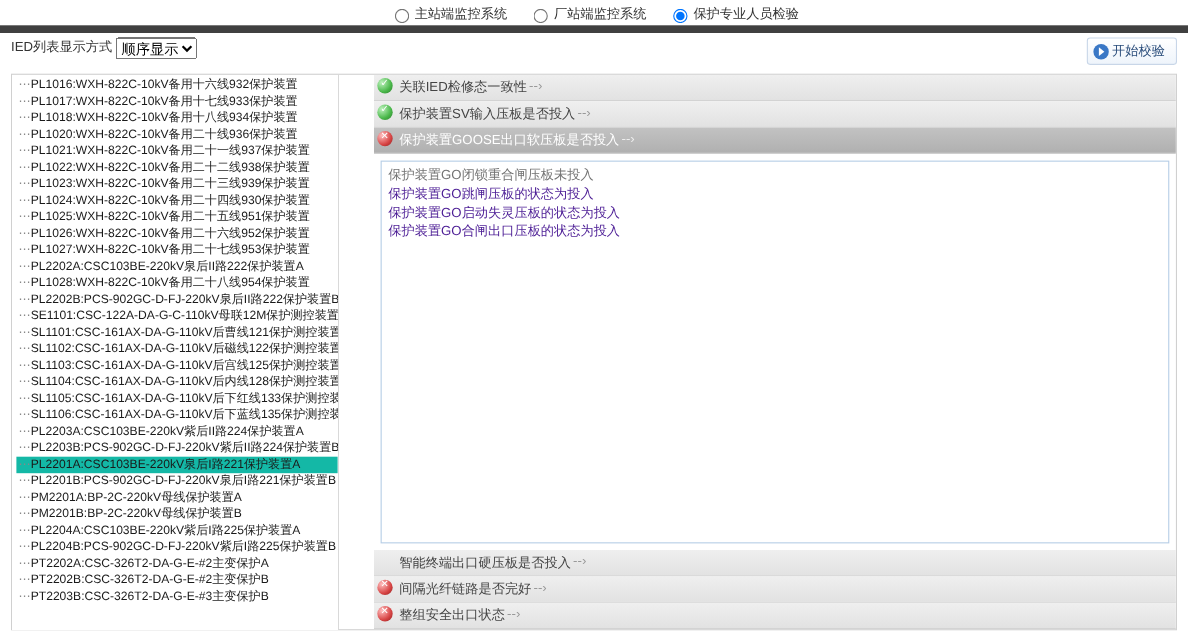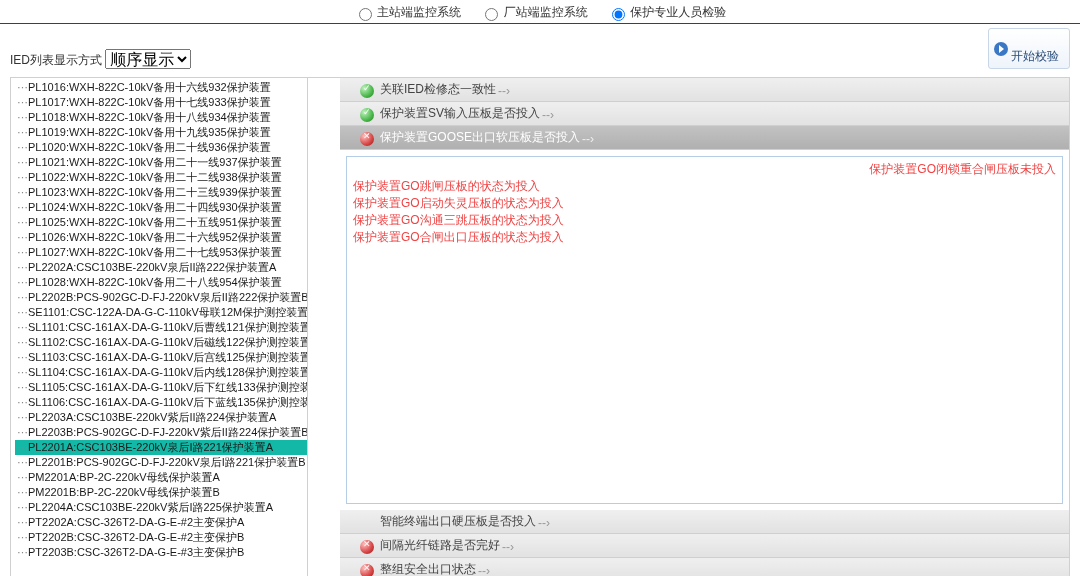--- a/index.html
+++ b/index.html
@@ -9,45 +9,45 @@
   font-size: 12px;
   background: #fff;
   color: #333;
   width: 1080px;
   height: 576px;
   overflow: hidden;
 }
 .top-radio-row {
   text-align: center;
   padding: 4px 0 2px 0;
-  border-bottom: 1px solid #404040;
+  border-bottom: 7px solid #404040;
 }
 .top-radio-row label {
   margin: 0 8px;
   font-size: 12px;
   color: #333;
 }
 .top-radio-row input[type=radio] {
   vertical-align: middle;
   margin-right: 2px;
 }
 .toolbar-row {
   display: flex;
-  align-items: flex-end;
+  align-items: flex-start;
   padding: 4px 10px;
 }
 .toolbar-row .spacer { flex: 1; }
 .toolbar-row select {
-  font-size: 16px;
+  font-size: 13px;
   height: 20px;
 }
 .start-btn {
   border: 1px solid #c8d6e8;
   background: linear-gradient(#ffffff,#eef4fb);
-  padding: 19px 10px 3px 22px;
+  padding: 3px 10px 3px 22px;
   border-radius: 3px;
   position: relative;
   cursor: pointer;
   font-size: 12px;
   color: #2a4d7b;
 }
 .start-btn .play-icon {
   position: absolute;
   left: 5px;
   top: 50%;
@@ -112,23 +112,23 @@
 }
 .right-pane {
   flex: 1;
   display: flex;
   flex-direction: column;
   overflow: hidden;
 }
 .section-bar {
   background: linear-gradient(#efefef,#e2e2e2);
   border-bottom: 1px solid #cfcfcf;
-  padding: 3px 20px;
-  display: flex;
-  align-items: flex-end;
+  padding: 3px 3px;
+  display: flex;
+  align-items: flex-start;
   font-size: 12px;
   color: #444;
 }
 .section-bar .arrow {
   color: #999;
   margin-left: 2px;
 }
 .section-bar.active {
   background: linear-gradient(#c2c2c2,#b0b0b0);
   color: #fff;
@@ -168,25 +168,24 @@
   flex: 1;
   margin: 6px;
   border: 1px solid #b6cde6;
   background: #fff;
   padding: 4px 6px;
   overflow: auto;
 }
 .detail-panel .line {
   font-size: 12px;
   line-height: 17px;
-  color: #ef4444;
+  color: #4c1d95;
 }
 .detail-panel .line.alert {
-  color: #ef4444;
-  text-align: right;
+  color: #737373;
 }
 </style>
 </head>
 <body>
 
 <div class="top-radio-row">
   <label>
     <input type="radio" name="sys" style="">
     <span>主站端监控系统</span>
   </label>
@@ -213,21 +212,20 @@
   </button>
 </div>
 
 <div class="main-area">
   <div class="left-pane">
     <div class="tree-scroll">
       <ul id="tree-list">
           <li>PL1016:WXH-822C-10kV备用十六线932保护装置</li>
           <li>PL1017:WXH-822C-10kV备用十七线933保护装置</li>
           <li>PL1018:WXH-822C-10kV备用十八线934保护装置</li>
-          <li>PL1019:WXH-822C-10kV备用十九线935保护装置</li>
           <li>PL1020:WXH-822C-10kV备用二十线936保护装置</li>
           <li>PL1021:WXH-822C-10kV备用二十一线937保护装置</li>
           <li>PL1022:WXH-822C-10kV备用二十二线938保护装置</li>
           <li>PL1023:WXH-822C-10kV备用二十三线939保护装置</li>
           <li>PL1024:WXH-822C-10kV备用二十四线930保护装置</li>
           <li>PL1025:WXH-822C-10kV备用二十五线951保护装置</li>
           <li>PL1026:WXH-822C-10kV备用二十六线952保护装置</li>
           <li>PL1027:WXH-822C-10kV备用二十七线953保护装置</li>
           <li>PL2202A:CSC103BE-220kV泉后II路222保护装置A</li>
           <li>PL1028:WXH-822C-10kV备用二十八线954保护装置</li>
@@ -239,20 +237,21 @@
           <li>SL1104:CSC-161AX-DA-G-110kV后内线128保护测控装置</li>
           <li>SL1105:CSC-161AX-DA-G-110kV后下红线133保护测控装置</li>
           <li>SL1106:CSC-161AX-DA-G-110kV后下蓝线135保护测控装置</li>
           <li>PL2203A:CSC103BE-220kV紫后II路224保护装置A</li>
           <li>PL2203B:PCS-902GC-D-FJ-220kV紫后II路224保护装置B</li>
           <li class="selected">PL2201A:CSC103BE-220kV泉后I路221保护装置A</li>
           <li>PL2201B:PCS-902GC-D-FJ-220kV泉后I路221保护装置B</li>
           <li>PM2201A:BP-2C-220kV母线保护装置A</li>
           <li>PM2201B:BP-2C-220kV母线保护装置B</li>
           <li>PL2204A:CSC103BE-220kV紫后I路225保护装置A</li>
+          <li>PL2204B:PCS-902GC-D-FJ-220kV紫后I路225保护装置B</li>
           <li>PT2202A:CSC-326T2-DA-G-E-#2主变保护A</li>
           <li>PT2202B:CSC-326T2-DA-G-E-#2主变保护B</li>
           <li>PT2203B:CSC-326T2-DA-G-E-#3主变保护B</li>
         </ul>
     </div>
   </div>
   <div class="right-pane">
 
     <div class="section-bar">
       <span class="status-dot green"></span>
@@ -269,21 +268,20 @@
     <div class="section-bar active">
       <span class="status-dot red"></span>
       <span>保护装置GOOSE出口软压板是否投入</span>
       <span class="arrow">--›</span>
     </div>
 
     <div class="detail-panel" id="detail-panel">
         <div class="line alert">保护装置GO闭锁重合闸压板未投入</div>
         <div class="line">保护装置GO跳闸压板的状态为投入</div>
         <div class="line">保护装置GO启动失灵压板的状态为投入</div>
-        <div class="line">保护装置GO沟通三跳压板的状态为投入</div>
         <div class="line">保护装置GO合闸出口压板的状态为投入</div>
       </div>
 
     <div class="section-bar">
       <span style="width:14px;margin-right:6px;"></span>
       <span>智能终端出口硬压板是否投入</span>
       <span class="arrow">--›</span>
     </div>
 
     <div class="section-bar">

